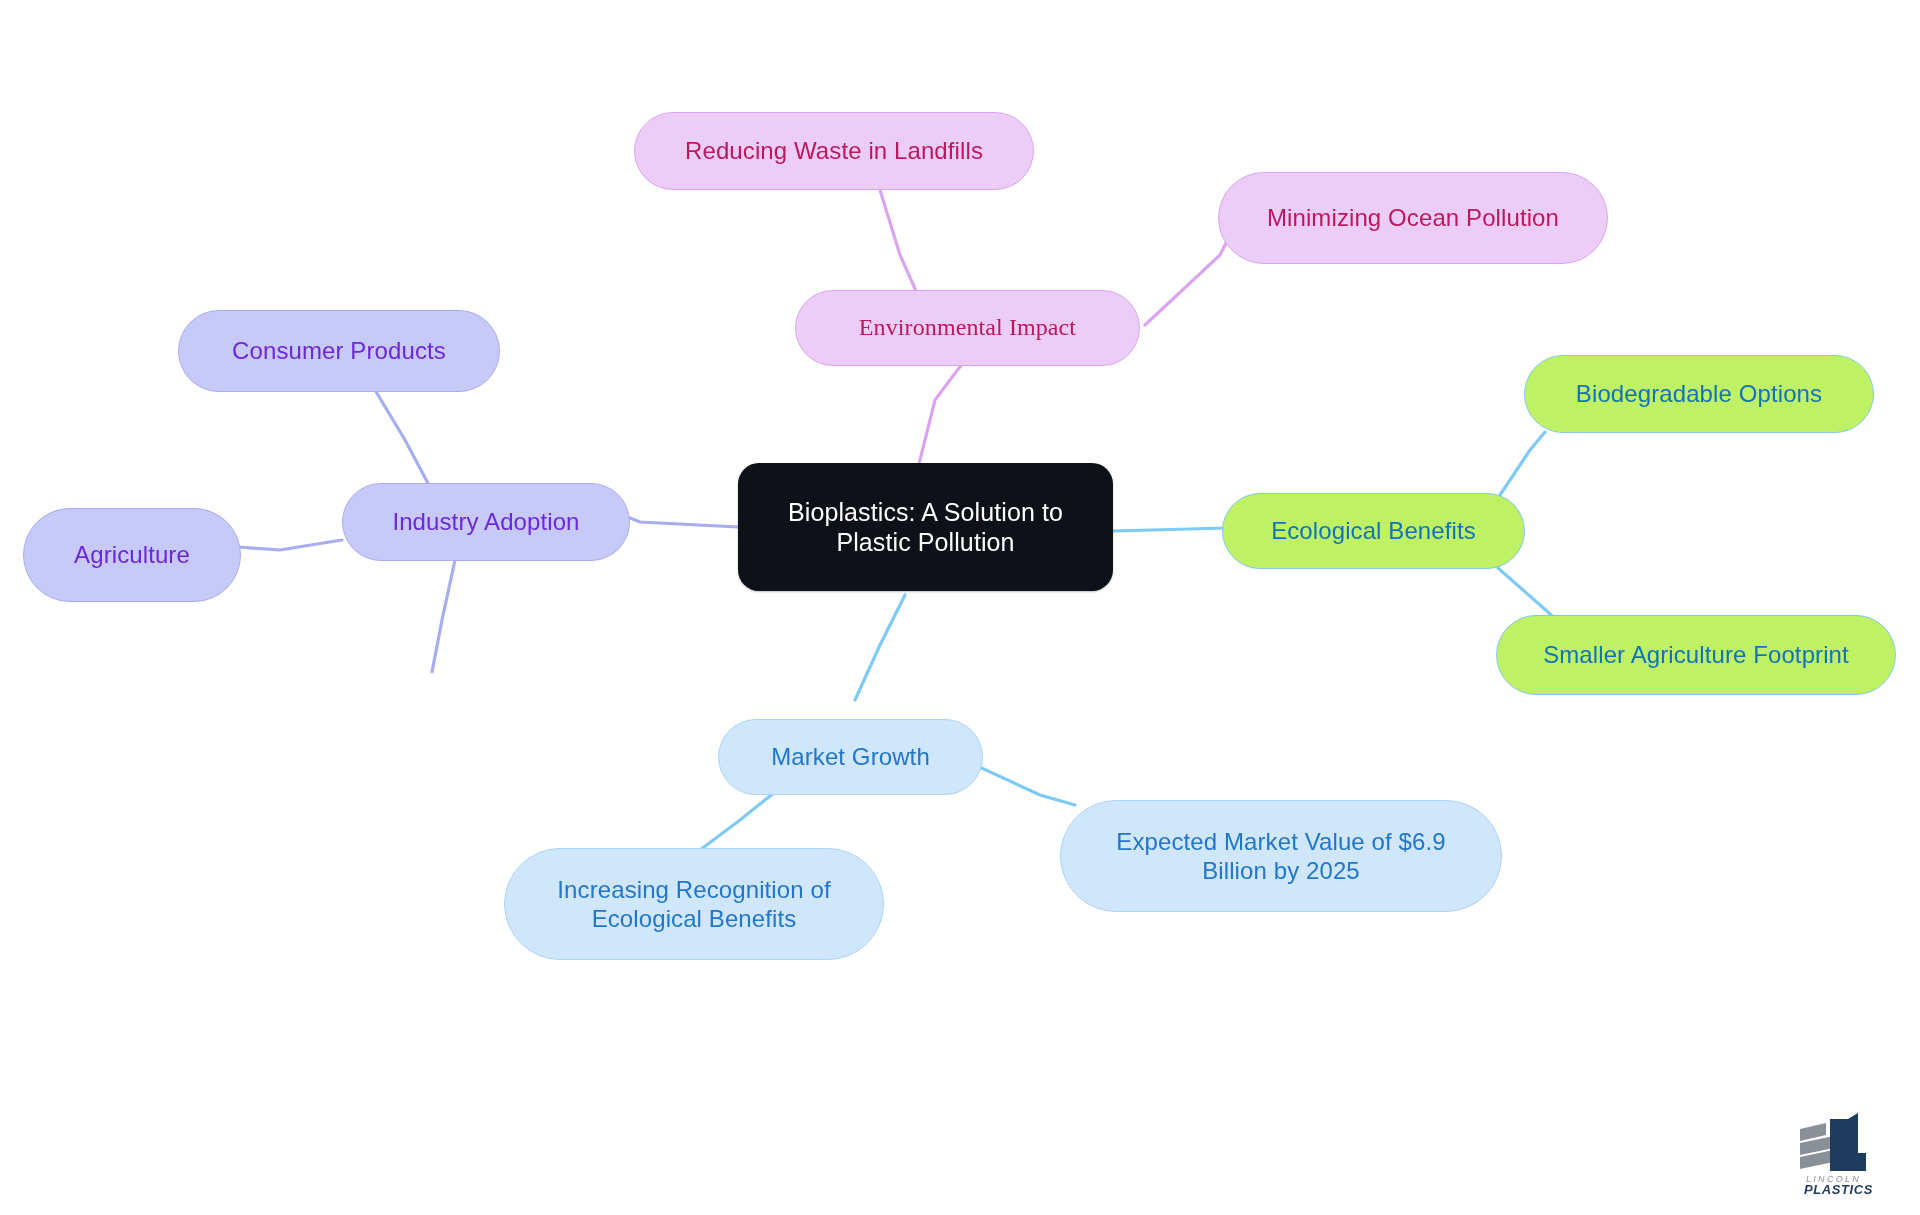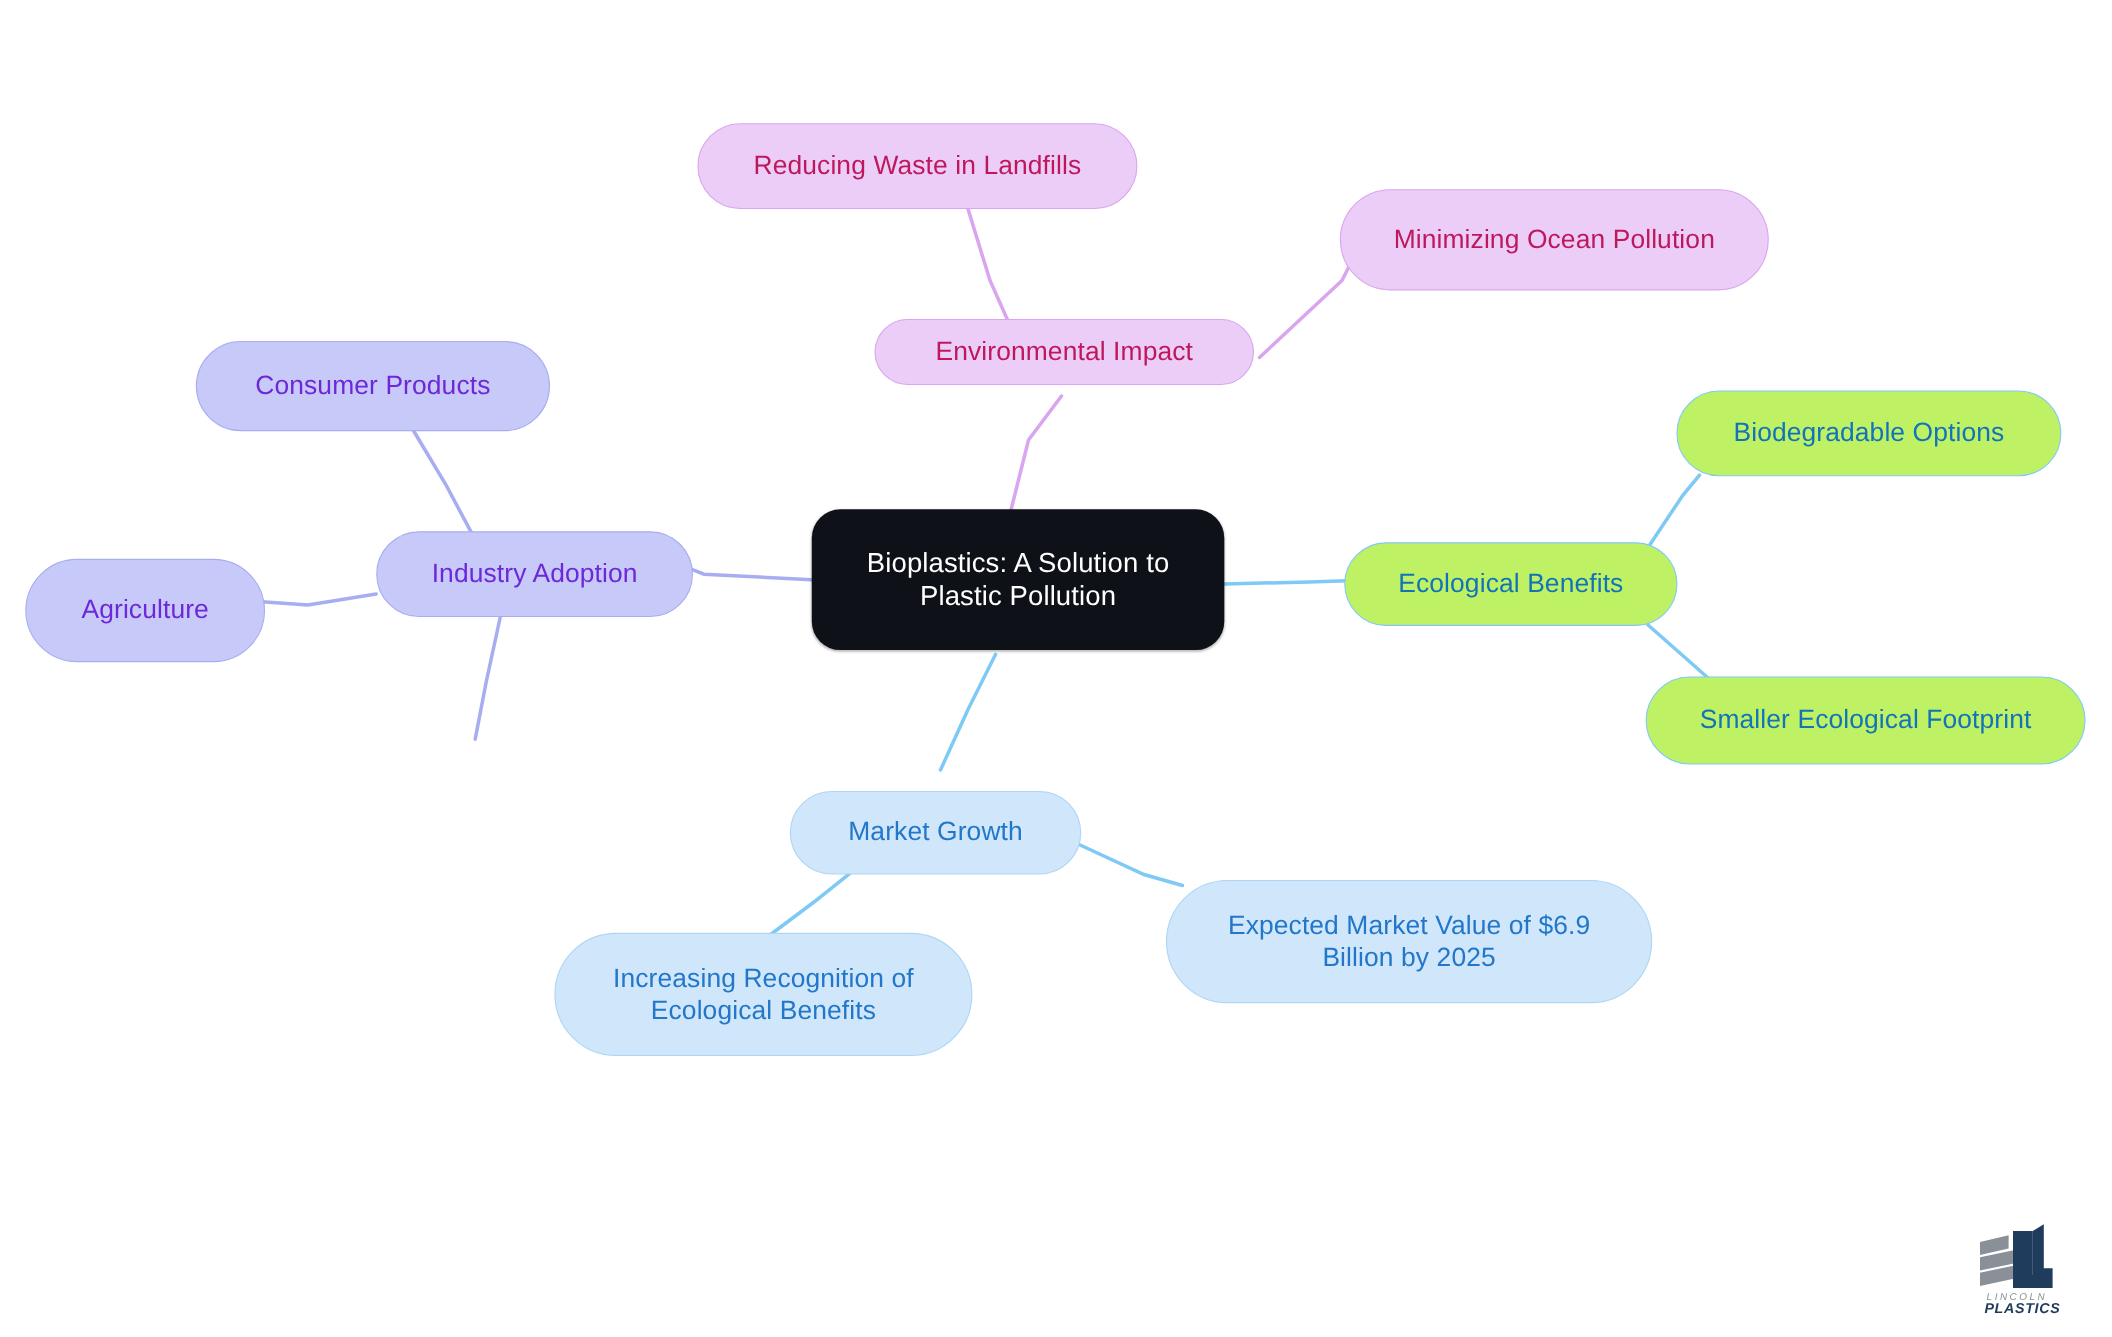--- a/index.html
+++ b/index.html
@@ -104,41 +104,41 @@
 
     <path d="M 1498 568 L 1540 605 L 1568 630" fill="none" stroke="#7fc9f5" stroke-width="3.2" stroke-linecap="round"></path>
 
     <path d="M 905 595 L 880 645 L 855 700" fill="none" stroke="#7fc9f5" stroke-width="3.2" stroke-linecap="round"></path>
 
     <path d="M 805 768 L 740 820 L 700 850" fill="none" stroke="#7fc9f5" stroke-width="3.2" stroke-linecap="round"></path>
 
     <path d="M 975 765 L 1040 795 L 1075 805" fill="none" stroke="#7fc9f5" stroke-width="3.2" stroke-linecap="round"></path>
   </svg>
 
-  <div class="node node-root" style="left:738px; top:463px; width:375px; height:128px;">Bioplastics: A Solution to
+  <div class="node node-root" style="left:738px; top:463px; width:375px; height:128px;border-radius:21px;">Bioplastics: A Solution to
 Plastic Pollution</div>
 
-  <div class="node node-magenta" style="left:795px; top:290px; width:345px; height:60px;">Environmental Impact</div>
+  <div class="node node-magenta" style="left:795px; top:290px; width:345px; height:76px;font-family:Liberation Serif, serif;">Environmental Impact</div>
 
   <div class="node node-magenta" style="left:634px; top:112px; width:400px; height:78px;">Reducing Waste in Landfills</div>
 
   <div class="node node-magenta" style="left:1218px; top:172px; width:390px; height:92px;">Minimizing Ocean Pollution</div>
 
   <div class="node node-purple" style="left:342px; top:483px; width:288px; height:78px;">Industry Adoption</div>
 
   <div class="node node-purple" style="left:178px; top:310px; width:322px; height:82px;">Consumer Products</div>
 
   <div class="node node-purple" style="left:23px; top:508px; width:218px; height:94px;">Agriculture</div>
 
 
   <div class="node node-blue-mid" style="left:1222px; top:493px; width:303px; height:76px;">Ecological Benefits</div>
 
   <div class="node node-blue-mid" style="left:1524px; top:355px; width:350px; height:78px;">Biodegradable Options</div>
 
-  <div class="node node-blue-mid" style="left:1496px; top:615px; width:400px; height:80px;">Smaller Ecological Footprint</div>
+  <div class="node node-blue-mid" style="left:1496px; top:615px; width:400px; height:80px;">Smaller Agriculture Footprint</div>
 
   <div class="node node-blue-light" style="left:718px; top:695px; width:265px; height:76px;margin-top:24px;">Market Growth</div>
 
   <div class="node node-blue-light" style="left:504px; top:848px; width:380px; height:112px;">Increasing Recognition of
 Ecological Benefits</div>
 
   <div class="node node-blue-light" style="left:1060px; top:800px; width:442px; height:112px;">Expected Market Value of $6.9
 Billion by 2025</div>
 
   <svg id="logo" viewBox="0 0 104 96">

